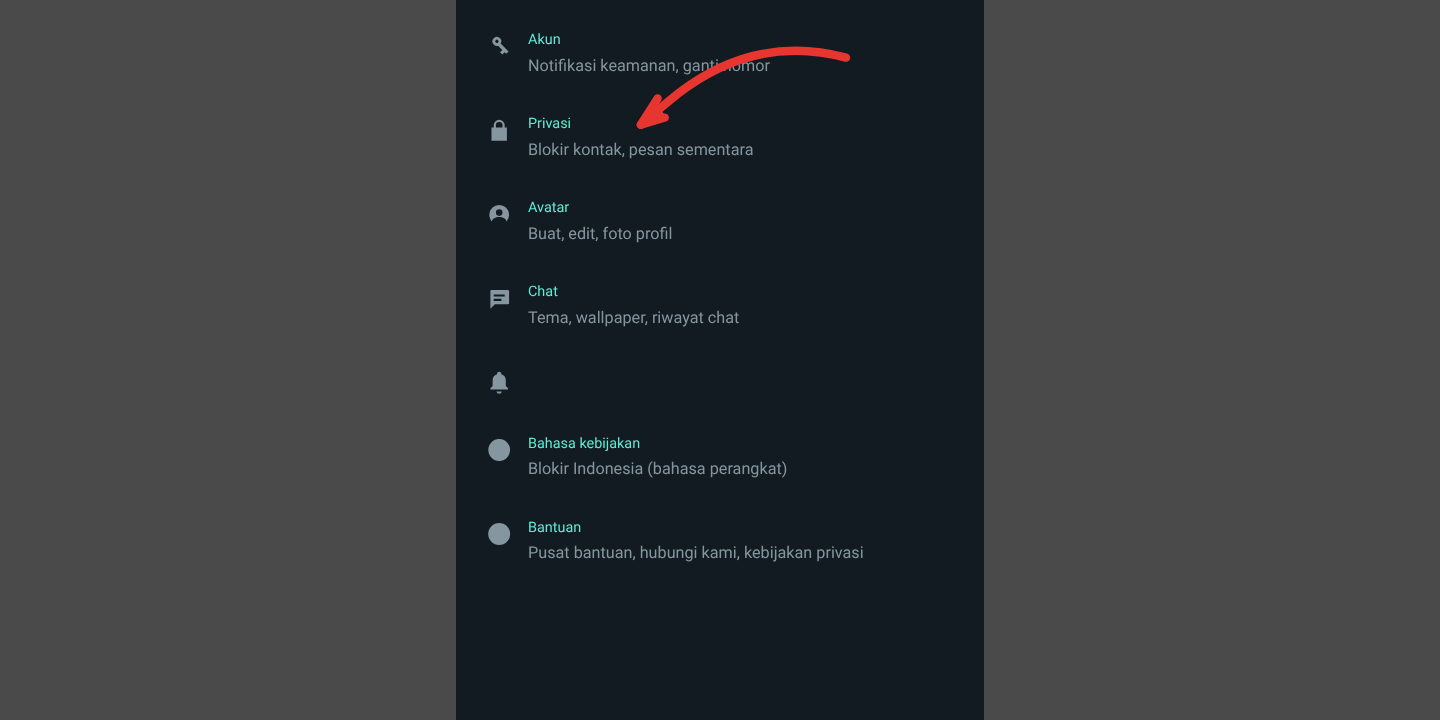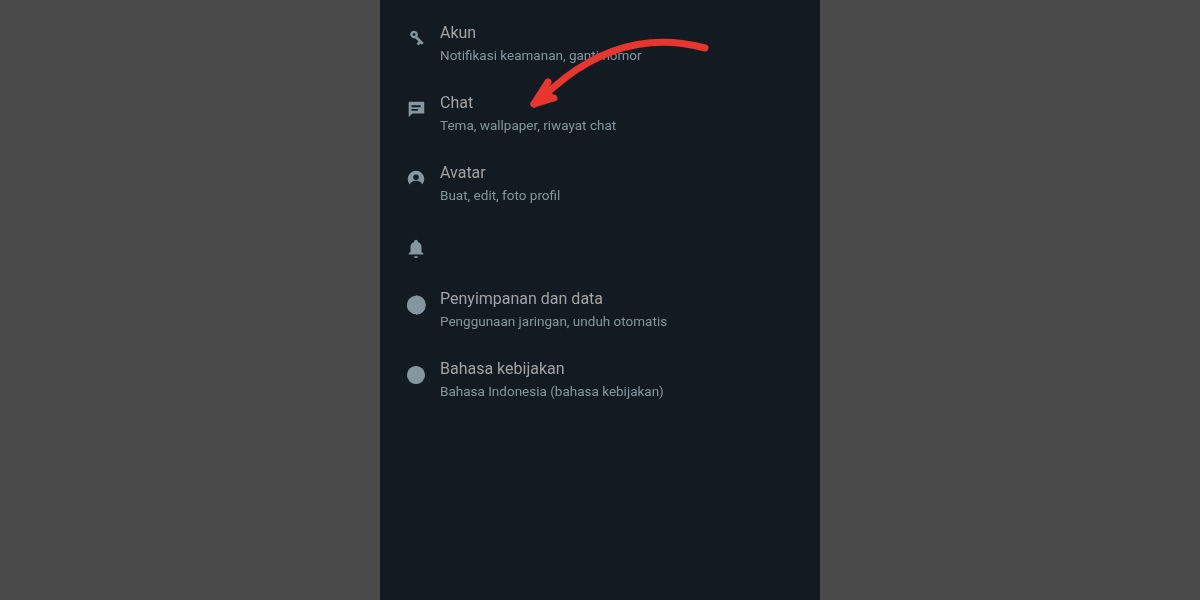--- a/index.html
+++ b/index.html
@@ -41,22 +41,22 @@
     .icon {
       width: 22px;
       height: 22px;
       fill: #8696a0;
     }
     .text-col {
       flex: 1;
       min-width: 0;
     }
     .item-title {
-      color: #a3a3a3;
-      font-size: 16px;
+      color: #5eead4;
+      font-size: 12px;
       line-height: 22px;
       margin-bottom: 2px;
     }
     .item-subtitle {
       color: #8696a0;
       font-size: 13.5px;
       line-height: 18px;
     }
     .arrow-annotation {
       position: absolute;
@@ -75,82 +75,94 @@
       <svg class="icon" viewBox="0 0 24 24">
           <path d="M7 14a4 4 0 1 1 3.87-5H21v3h-2v3h-3v-3h-5.13A4 4 0 0 1 7 14zm0-2.5a1.5 1.5 0 1 0 0-3 1.5 1.5 0 0 0 0 3z" transform="rotate(45 12 12)"></path>
         </svg>
     </div>
     <div class="text-col">
       <div class="item-title">Akun</div>
       <div class="item-subtitle">Notifikasi keamanan, ganti nomor</div>
     </div>
   </div>
 
-
   <div class="settings-item">
     <div class="icon-col">
       <svg class="icon" viewBox="0 0 24 24">
-          <path d="M4 4h16a1 1 0 0 1 1 1v11a1 1 0 0 1-1 1H8l-4 4V5a1 1 0 0 1 1-1zm3 4v2h10V8H7zm0 4v2h7v-2H7z"></path>
+          <path d="M17 9V7a5 5 0 0 0-10 0v2H5v12h14V9h-2zM9 7a3 3 0 0 1 6 0v2H9V7z"></path>
         </svg>
     </div>
     <div class="text-col">
-      <div class="item-title">Chat</div>
-      <div class="item-subtitle">Tema, wallpaper, riwayat chat</div>
+      <div class="item-title">Privasi</div>
+      <div class="item-subtitle">Blokir kontak, pesan sementara</div>
     </div>
   </div>
 
   <div class="settings-item">
     <div class="icon-col">
       <svg class="icon" viewBox="0 0 24 24">
           <path d="M12 3a9 9 0 0 0-9 9c0 2.3.87 4.4 2.3 6 .6-2.5 3.2-4 6.7-4s6.1 1.5 6.7 4A8.97 8.97 0 0 0 21 12a9 9 0 0 0-9-9zm0 4a3 3 0 1 1 0 6 3 3 0 0 1 0-6z"></path>
         </svg>
     </div>
     <div class="text-col">
       <div class="item-title">Avatar</div>
       <div class="item-subtitle">Buat, edit, foto profil</div>
     </div>
   </div>
 
   <div class="settings-item">
     <div class="icon-col">
       <svg class="icon" viewBox="0 0 24 24">
+          <path d="M4 4h16a1 1 0 0 1 1 1v11a1 1 0 0 1-1 1H8l-4 4V5a1 1 0 0 1 1-1zm3 4v2h10V8H7zm0 4v2h7v-2H7z"></path>
+        </svg>
+    </div>
+    <div class="text-col">
+      <div class="item-title">Chat</div>
+      <div class="item-subtitle">Tema, wallpaper, riwayat chat</div>
+    </div>
+  </div>
+
+  <div class="settings-item">
+    <div class="icon-col">
+      <svg class="icon" viewBox="0 0 24 24">
           <path d="M12 2a2 2 0 0 1 2 2v.3A6 6 0 0 1 18 10v5l2 2v1H4v-1l2-2v-5a6 6 0 0 1 4-5.7V4a2 2 0 0 1 2-2zm0 20a2.5 2.5 0 0 1-2.45-2h4.9A2.5 2.5 0 0 1 12 22z"></path>
         </svg>
     </div>
     <div class="text-col">
     </div>
   </div>
 
-  <div class="settings-item">
-    <div class="icon-col">
-      <svg class="icon" viewBox="0 0 24 24" fill="none" stroke="#8696a0" stroke-width="2">
-          <circle cx="12" cy="12" r="9"></circle>
-          <path d="M12 3 a9 9 0 0 1 0 18" stroke-width="3.5"></path>
-        </svg>
-    </div>
-    <div class="text-col">
-      <div class="item-title">Penyimpanan dan data</div>
-      <div class="item-subtitle">Penggunaan jaringan, unduh otomatis</div>
-    </div>
-  </div>
 
   <div class="settings-item">
     <div class="icon-col">
       <svg class="icon" viewBox="0 0 24 24" fill="none" stroke="#8696a0" stroke-width="1.8">
           <circle cx="12" cy="12" r="9"></circle>
           <ellipse cx="12" cy="12" rx="4" ry="9"></ellipse>
           <path d="M3 12h18M4.5 7h15M4.5 17h15"></path>
         </svg>
     </div>
     <div class="text-col">
       <div class="item-title">Bahasa kebijakan</div>
-      <div class="item-subtitle">Bahasa Indonesia (bahasa kebijakan)</div>
+      <div class="item-subtitle">Blokir Indonesia (bahasa perangkat)</div>
     </div>
   </div>
 
+  <div class="settings-item">
+    <div class="icon-col">
+      <svg class="icon" viewBox="0 0 24 24" fill="none" stroke="#8696a0" stroke-width="2">
+          <circle cx="12" cy="12" r="9"></circle>
+          <path d="M9.5 9.5a2.5 2.5 0 1 1 3.5 2.3c-.8.4-1 .9-1 1.7" stroke-linecap="round"></path>
+          <circle cx="12" cy="16.5" r="0.9" fill="#8696a0" stroke="none"></circle>
+        </svg>
+    </div>
+    <div class="text-col">
+      <div class="item-title">Bantuan</div>
+      <div class="item-subtitle">Pusat bantuan, hubungi kami, kebijakan privasi</div>
+    </div>
+  </div>
 
   <svg class="arrow-annotation" width="220" height="90" viewBox="0 0 220 90">
     <defs>
       <marker id="arrowhead" markerWidth="8" markerHeight="8" refX="3" refY="3" orient="auto">
         <path d="M0,0 L6,3 L0,6 L1.5,3 Z" fill="#e6362f"></path>
       </marker>
     </defs>
     <path d="M 195 12 Q 120 -8 55 42 Q 40 54 24 68" stroke="#e6362f" stroke-width="7" fill="none" stroke-linecap="round"></path>
     <path d="M 24 68 L 44 62 M 24 68 L 38 46" stroke="#e6362f" stroke-width="7" fill="none" stroke-linecap="round"></path>
     <path d="M 24 68 L 44 60 L 36 48 Z" fill="#e6362f"></path>

